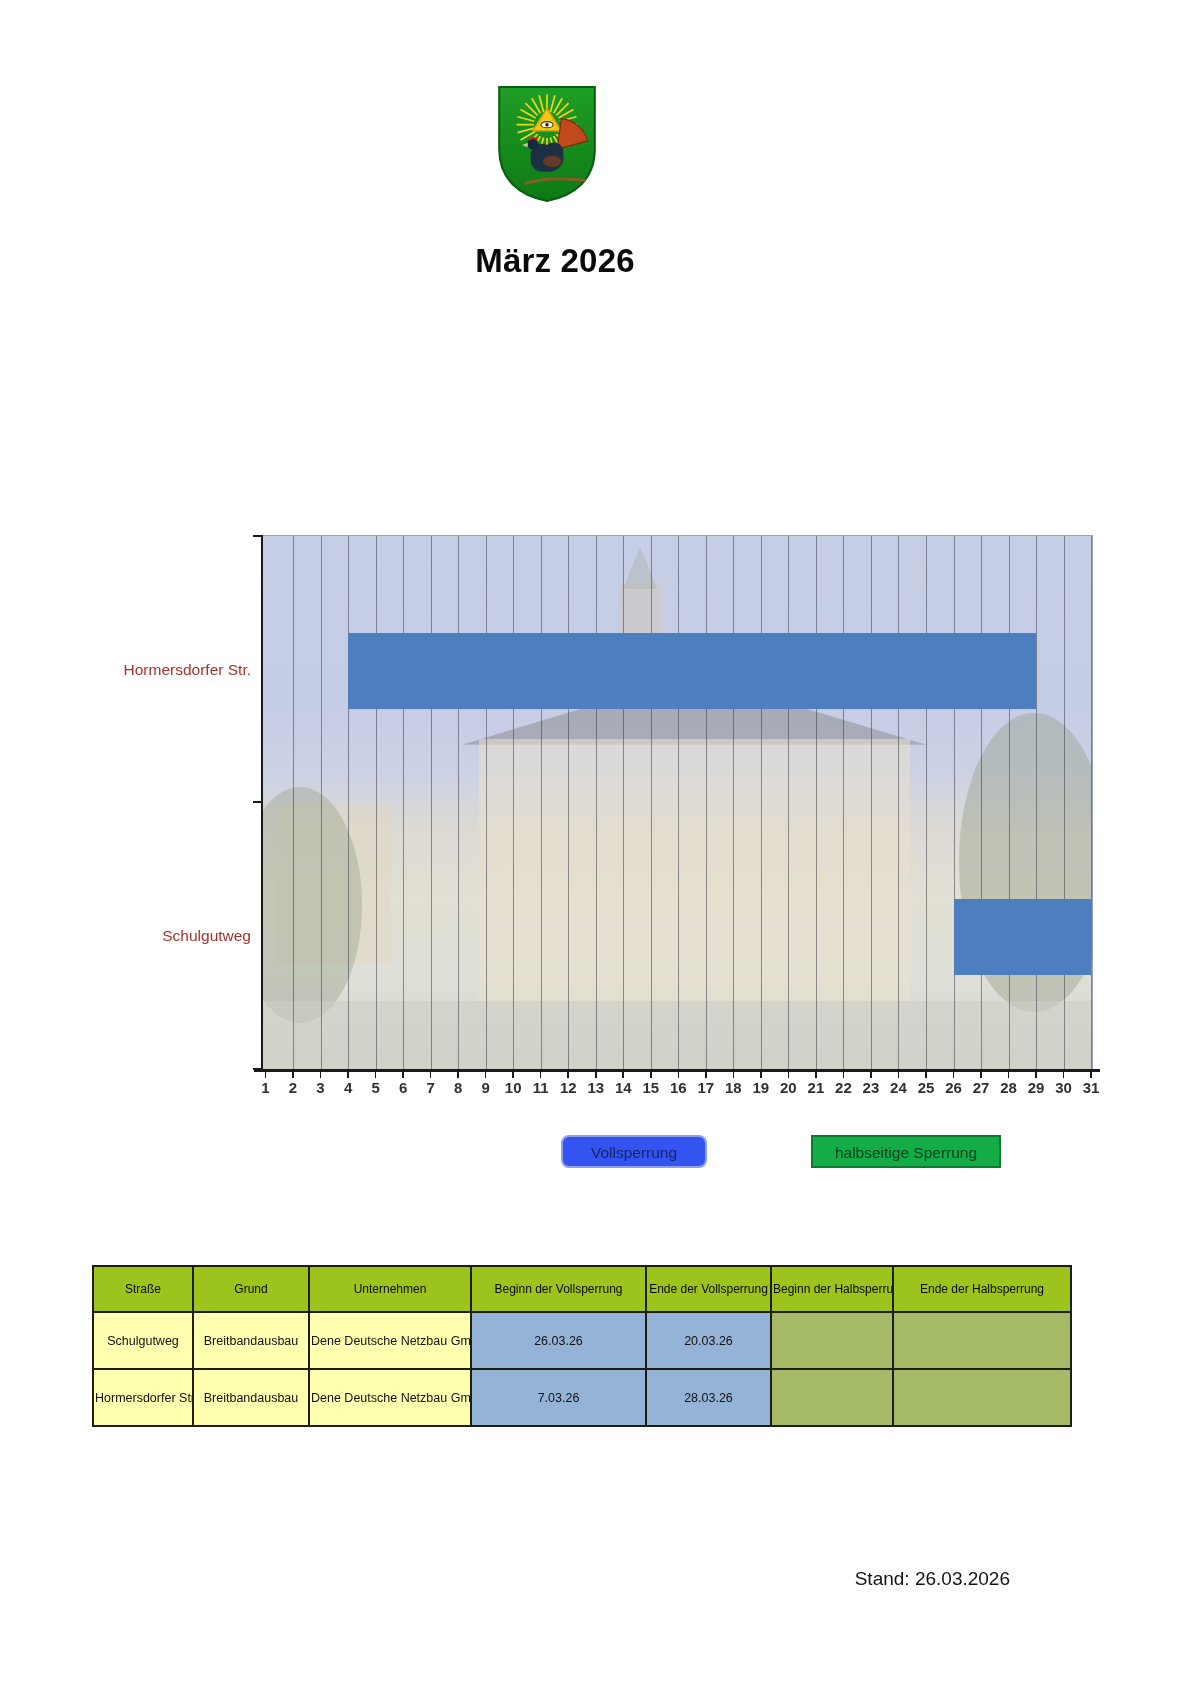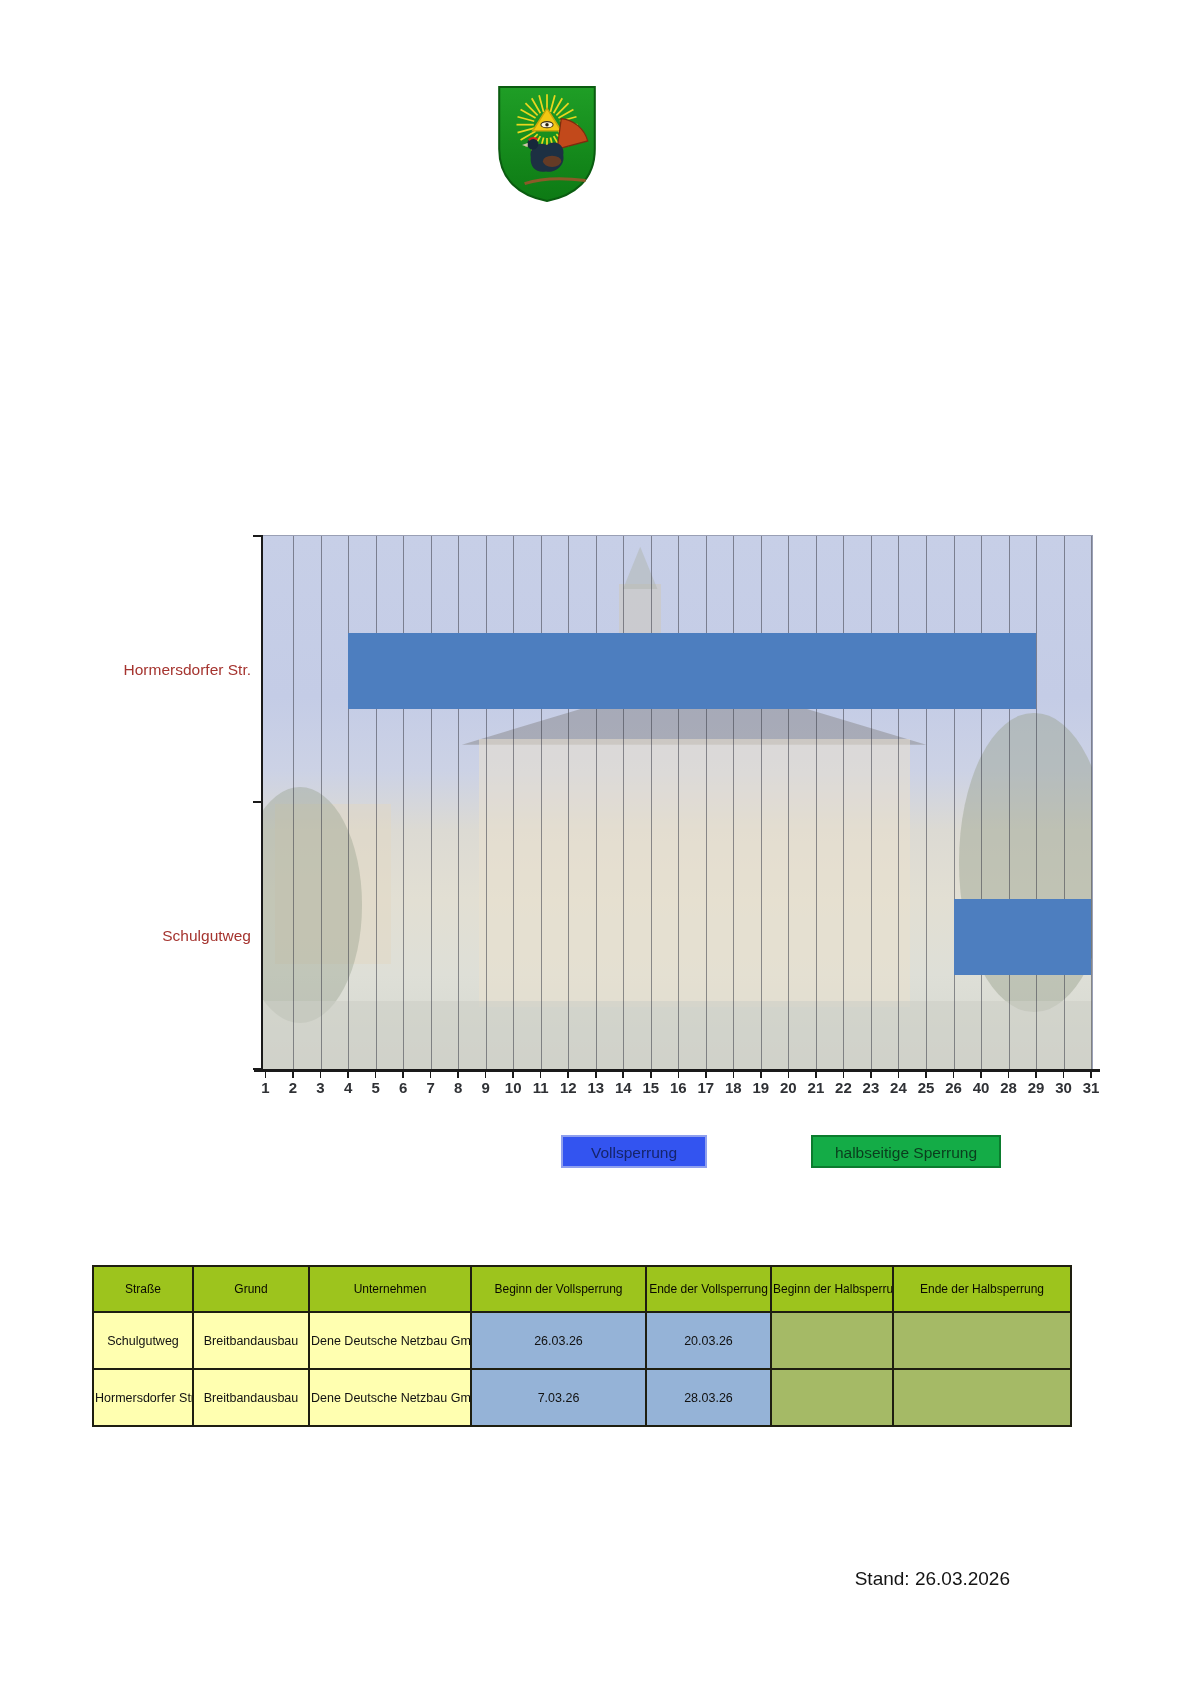--- a/index.html
+++ b/index.html
@@ -40,21 +40,21 @@
   .y-tick{height:2px;width:8px;background:#1a1a1a;left:253px;}
   .x-tick{position:absolute;top:1071px;width:1.6px;height:7px;background:#1a1a1a;}
   .x-tick-label{position:absolute;top:1079px;width:30px;margin-left:-15px;text-align:center;
     font-size:15px;font-weight:bold;color:#2f3135;}
 
   
   .legend-box{
     height:33px;line-height:31px;text-align:center;font-size:15.5px;
     border:2px solid #000;box-sizing:border-box;
   }
-  #legend-voll{left:561px;top:1135px;width:146px;}
+  #legend-voll{left:561px;top:1135px;width:146px;border-radius:8px;}
   #legend-halb{left:811px;top:1135px;width:190px;}
 
   
   #sperr-table{
     position:absolute;left:92px;top:1265px;width:978px;
     border-collapse:collapse;table-layout:fixed;
   }
   #sperr-table th,#sperr-table td{
     border:2px solid #1e1e10;text-align:center;vertical-align:middle;
     font-weight:normal;overflow:hidden;white-space:nowrap;padding:0 1px;
@@ -113,20 +113,21 @@
     <path d="M60,64 L64,34 A30,30 0 0 1 90,56 Z" fill="#c2491b" stroke="#7c2c0e" stroke-width="1.2"></path>
     <path d="M34,72 C32,62 42,56 50,60 C58,54 68,60 66,70 C68,80 58,88 49,86 C40,88 33,82 34,72 Z" fill="#1d3043"></path>
     <ellipse cx="55" cy="76" rx="9" ry="5.5" fill="#6e3d22" opacity="0.9"></ellipse>
     <circle cx="36" cy="59" r="5.5" fill="#16283a"></circle>
     <path d="M31,58 L25.5,60 L31,62 Z" fill="#cfc5ae"></path>
     <path d="M32,55 Q36,51.5 40.5,54.5" stroke="#d8221a" stroke-width="2" fill="none"></path>
   </g>
 </svg>
 
 <div id="title-block" class="abs">
+  <div>März 2026</div>
 </div>
 
 <div id="plot" class="abs">
 
   <div class="sil" style="left:24%;top:26%;width:56%;height:13%;background:rgba(120,118,116,0.40);clip-path:polygon(0 100%,50% 0,100% 100%);"></div>
   <div class="sil" style="left:26%;top:38%;width:52%;height:50%;background:rgba(234,224,206,0.55);"></div>
   <div class="sil" style="left:43%;top:9%;width:5%;height:19%;background:rgba(206,200,188,0.55);"></div>
   <div class="sil" style="left:43.4%;top:2%;width:4.2%;height:8%;background:rgba(175,182,176,0.5);clip-path:polygon(50% 0,100% 100%,0 100%);"></div>
   <div class="sil" style="left:1.5%;top:50%;width:14%;height:30%;background:rgba(226,215,192,0.45);"></div>
   <div class="sil" style="left:-3%;bottom:9%;width:15%;height:44%;border-radius:50%;background:rgba(150,160,140,0.40);"></div>
@@ -222,21 +223,21 @@
     <div class="x-tick-label" style="left: 843.42px;">22</div>
     <div class="x-tick" style="left: 870.14px;"></div>
     <div class="x-tick-label" style="left: 870.94px;">23</div>
     <div class="x-tick" style="left: 897.66px;"></div>
     <div class="x-tick-label" style="left: 898.46px;">24</div>
     <div class="x-tick" style="left: 925.18px;"></div>
     <div class="x-tick-label" style="left: 925.98px;">25</div>
     <div class="x-tick" style="left: 952.7px;"></div>
     <div class="x-tick-label" style="left: 953.5px;">26</div>
     <div class="x-tick" style="left: 980.22px;"></div>
-    <div class="x-tick-label" style="left: 981.02px;">40</div>
+    <div class="x-tick-label" style="left: 981.02px;">27</div>
     <div class="x-tick" style="left: 1007.74px;"></div>
     <div class="x-tick-label" style="left: 1008.54px;">28</div>
     <div class="x-tick" style="left: 1035.26px;"></div>
     <div class="x-tick-label" style="left: 1036.06px;">29</div>
     <div class="x-tick" style="left: 1062.78px;"></div>
     <div class="x-tick-label" style="left: 1063.58px;">30</div>
     <div class="x-tick" style="left: 1090.3px;"></div>
     <div class="x-tick-label" style="left: 1091.1px;">31</div>
   </div>
 

